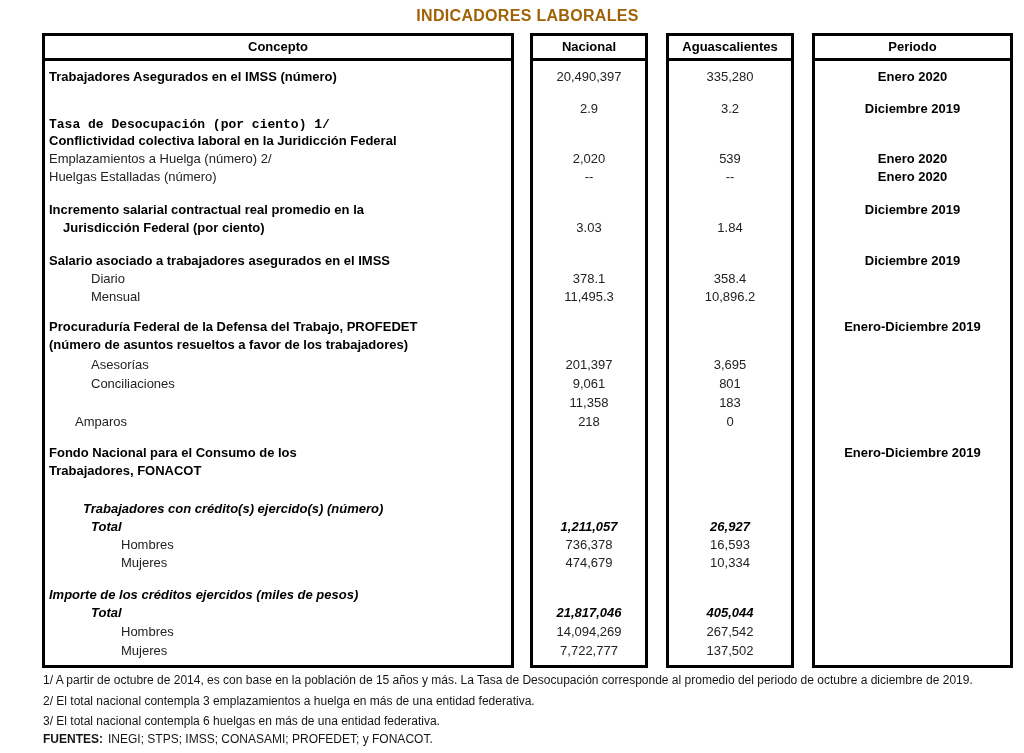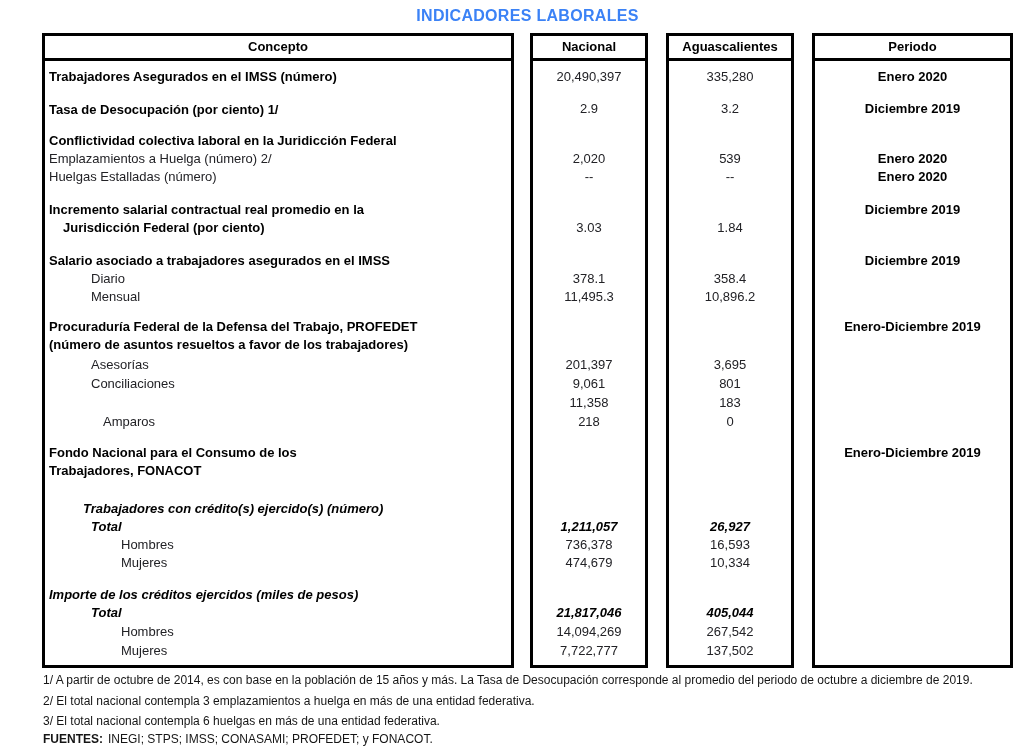--- a/index.html
+++ b/index.html
@@ -14,21 +14,21 @@
   }
   .doc-title {
     position: absolute;
     top: 7px;
     left: 42px;
     width: 971px;
     text-align: center;
     font-size: 16px;
     font-weight: 700;
     letter-spacing: 0.3px;
-    color: #3b82f6;
+    color: #a16207;
   }
   .col-box {
     position: absolute;
     top: 33px;
     height: 635px;
     box-sizing: border-box;
     border: 3px solid #000;
     background: #fff;
   }
   .col-box.concepto       { left: 42px;  width: 472px; }
@@ -81,34 +81,34 @@
 <body>
 
 <div class="page">
 
   <div class="doc-title">INDICADORES LABORALES</div>
 
   <div class="col-box concepto">
     <div class="col-header">Concepto</div>
     <div class="col-body">
         <div class="cell left bold" style="top: 7px;">Trabajadores Asegurados en el IMSS (número)</div>
-        <div class="cell left bold" style="top: 40px;">Tasa de Desocupación (por ciento) 1/</div>
+        <div class="cell left bold" style="top: 55px; font-family: Liberation Mono, monospace;">Tasa de Desocupación (por ciento) 1/</div>
         <div class="cell left bold" style="top: 71px;">Conflictividad colectiva laboral en la Juridicción Federal</div>
         <div class="cell left regular" style="top: 89px;">Emplazamientos a Huelga (número) 2/</div>
         <div class="cell left regular" style="top: 107px;">Huelgas Estalladas (número)</div>
         <div class="cell left bold" style="top: 140px;">Incremento salarial contractual real promedio en la</div>
         <div class="cell left bold" style="top: 158px; padding-left: 18px;">Jurisdicción Federal (por ciento)</div>
         <div class="cell left bold" style="top: 191px;">Salario asociado a trabajadores asegurados en el IMSS</div>
         <div class="cell left regular" style="top: 209px; padding-left: 46px;">Diario</div>
         <div class="cell left regular" style="top: 227px; padding-left: 46px;">Mensual</div>
         <div class="cell left bold" style="top: 257px;">Procuraduría Federal de la Defensa del Trabajo, PROFEDET</div>
         <div class="cell left bold" style="top: 275px;">(número de asuntos resueltos a favor de los trabajadores)</div>
         <div class="cell left regular" style="top: 295px; padding-left: 46px;">Asesorías</div>
         <div class="cell left regular" style="top: 314px; padding-left: 46px;">Conciliaciones</div>
-        <div class="cell left regular" style="top: 352px; padding-left: 58px;">Amparos</div>
+        <div class="cell left regular" style="top: 352px; padding-left: 30px;">Amparos</div>
         <div class="cell left bold" style="top: 383px;">Fondo Nacional para el Consumo de los</div>
         <div class="cell left bold" style="top: 401px;">Trabajadores, FONACOT</div>
         <div class="cell left bolditalic" style="top: 439px; padding-left: 38px;">Trabajadores con crédito(s) ejercido(s) (número)</div>
         <div class="cell left bolditalic" style="top: 457px; padding-left: 46px;">Total</div>
         <div class="cell left regular" style="top: 475px; padding-left: 76px;">Hombres</div>
         <div class="cell left regular" style="top: 493px; padding-left: 76px;">Mujeres</div>
         <div class="cell left bolditalic" style="top: 525px; ">Importe de los créditos ejercidos (miles de pesos)</div>
         <div class="cell left bolditalic" style="top: 543px; padding-left: 46px;">Total</div>
         <div class="cell left regular" style="top: 562px; padding-left: 76px;">Hombres</div>
         <div class="cell left regular" style="top: 581px; padding-left: 76px;">Mujeres</div>

